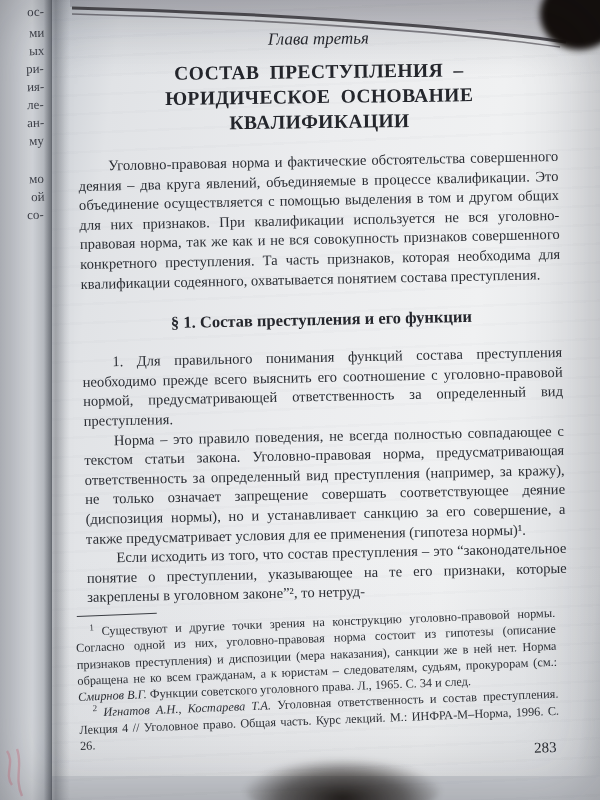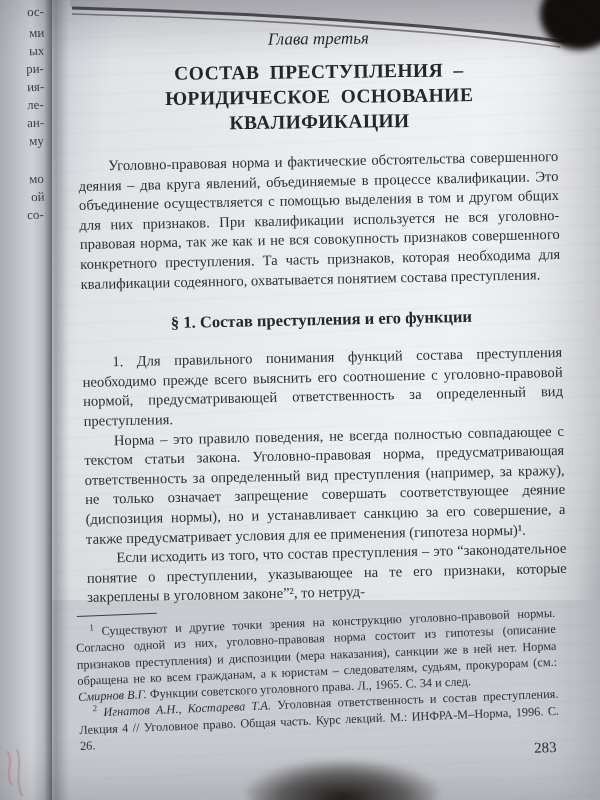--- a/index.html
+++ b/index.html
@@ -16,21 +16,21 @@
   .left-strip .frag{
     position:absolute;right:8px;color:#3f424a;font-size:13px;line-height:13px;
     transform:rotate(-2deg);white-space:nowrap;
   }
   .frag:nth-of-type(1){top:5px}.frag:nth-of-type(2){top:26px}.frag:nth-of-type(3){top:44px}
   .frag:nth-of-type(4){top:62px}.frag:nth-of-type(5){top:80px}.frag:nth-of-type(6){top:98px}
   .frag:nth-of-type(7){top:116px}.frag:nth-of-type(8){top:134px}.frag:nth-of-type(9){top:172px}
   .frag:nth-of-type(10){top:190px}.frag:nth-of-type(11){top:208px}
   
   .main-page{
-    position:absolute;left:52px;top:0;right:0;height:600px;
+    position:absolute;left:52px;top:0;right:0;height:776px;
     background:
       linear-gradient(180deg,rgba(140,146,158,.20) 0%,rgba(255,255,255,0) 10%,rgba(255,255,255,0) 72%,rgba(160,164,170,.14) 100%),
       linear-gradient(97deg,#c9cdd3 0%,#e1e3e6 11%,#ecedef 46%,#f0f1f2 72%,#dfe1e4 96%,#cdd0d4 100%);
   }
   .spine-shadow{
     position:absolute;left:44px;top:0;width:26px;height:800px;
     background:linear-gradient(90deg,rgba(60,64,72,0) 0%,rgba(60,64,72,.34) 45%,rgba(60,64,72,.10) 80%,rgba(60,64,72,0) 100%);
     pointer-events:none;
   }
   .ghost-overlay{

